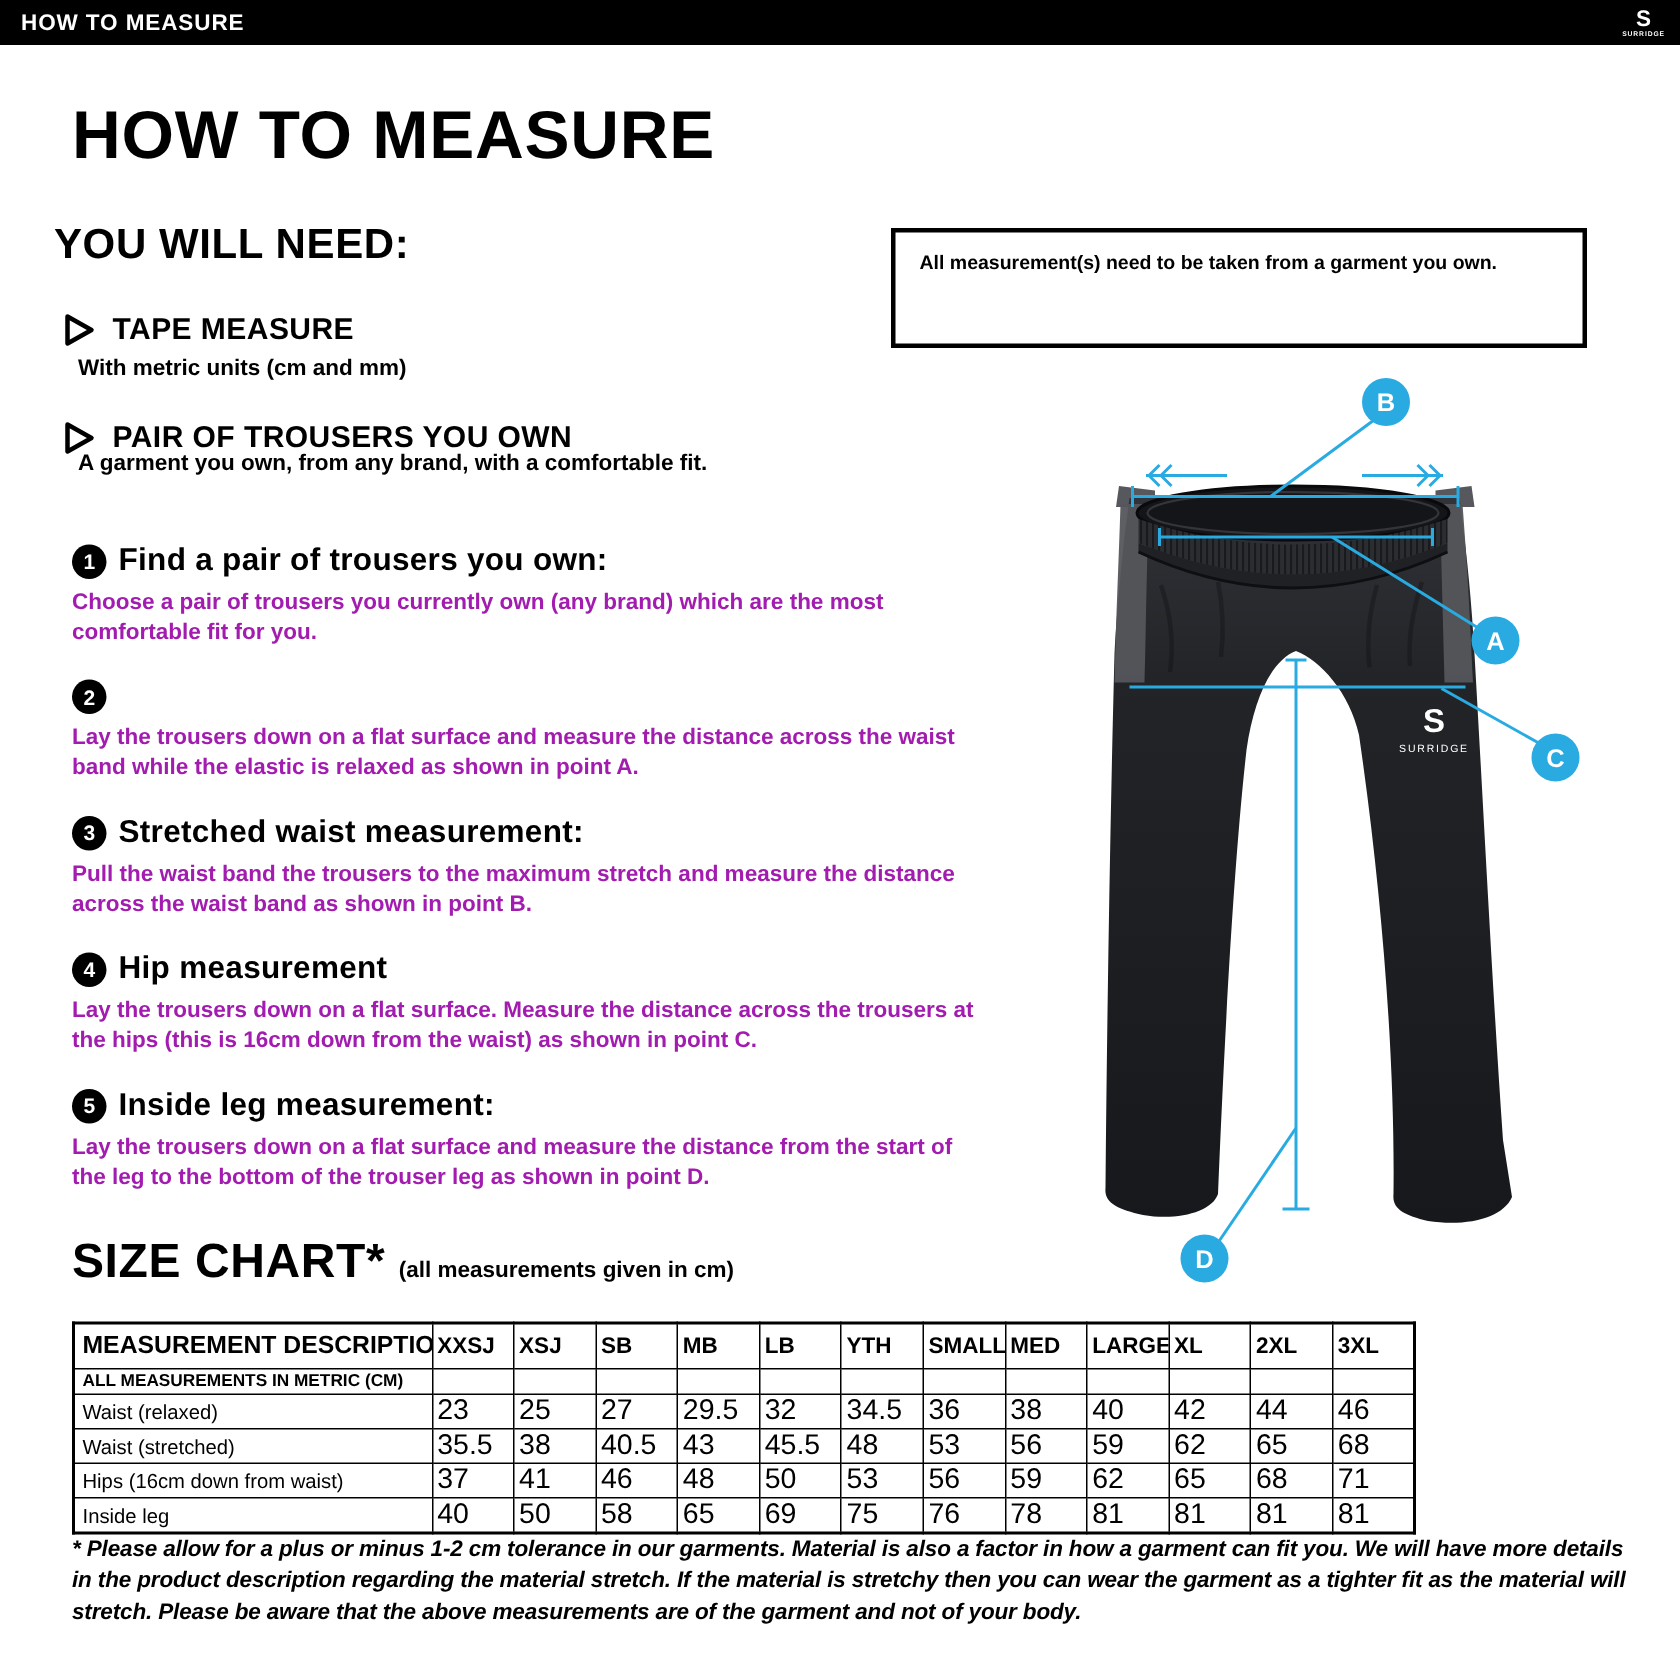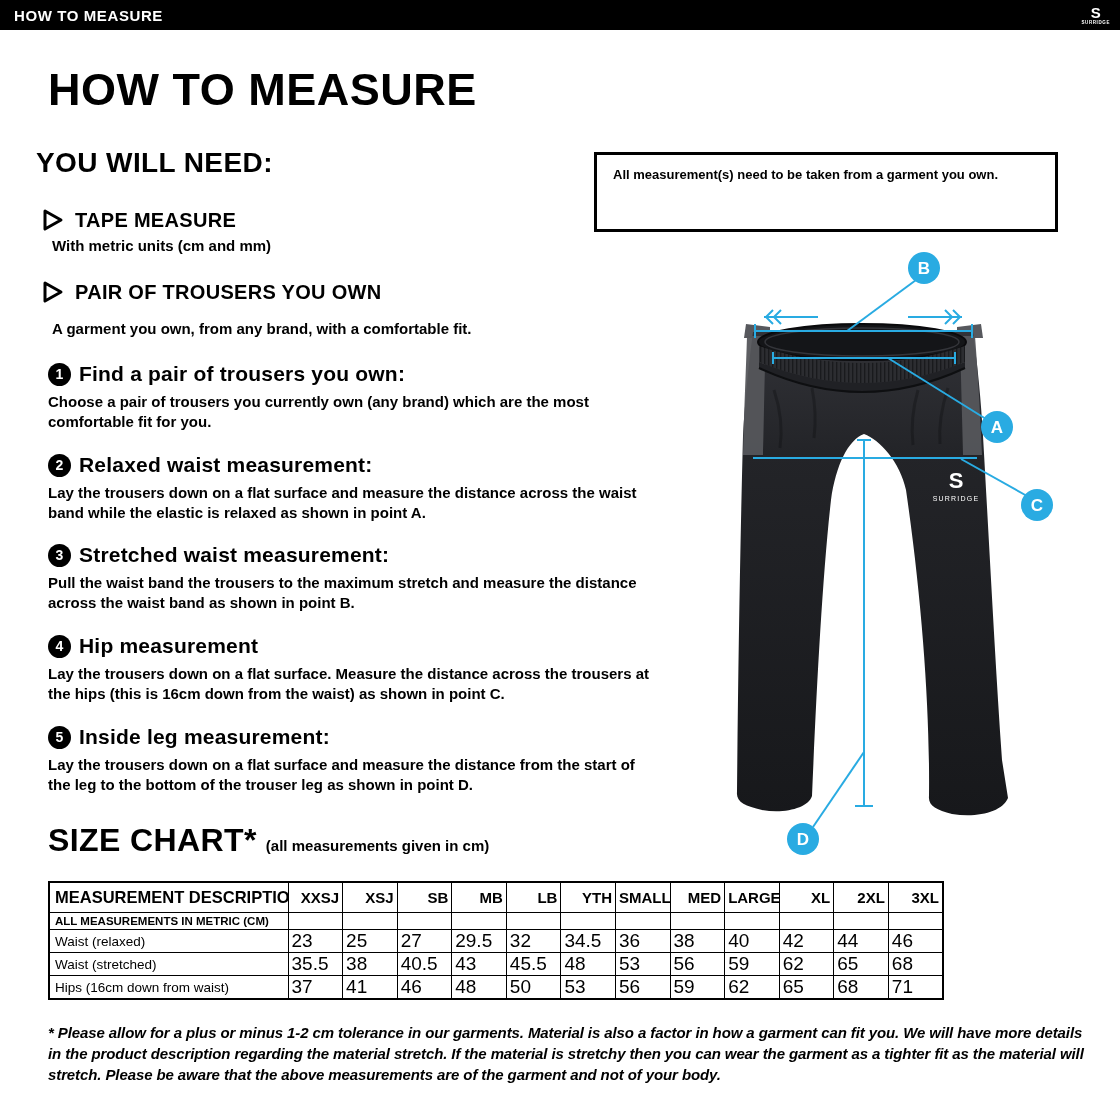--- a/index.html
+++ b/index.html
@@ -19,35 +19,35 @@
   .need-item{position:absolute;left:42px;display:flex;align-items:center;gap:11px;}
   .need-item .tri{flex:0 0 auto;display:block;}
   .need-title{font-size:20px;font-weight:800;letter-spacing:.3px;}
   .need-desc{position:absolute;left:52px;font-size:15px;font-weight:700;}
   
   .step{position:absolute;left:48px;width:610px;}
   .step-head{display:flex;align-items:center;gap:8px;}
   .step-num{width:23px;height:23px;border-radius:50%;background:#000;color:#fff;
             font-size:14px;font-weight:700;display:flex;align-items:center;justify-content:center;flex:0 0 auto;}
   .step-title{font-size:21px;font-weight:800;letter-spacing:.2px;}
-  .step-desc{margin-top:6px;font-size:15px;font-weight:700;line-height:1.35;color:#000000;}
+  .step-desc{margin-top:6px;font-size:15px;font-weight:700;line-height:1.35;color:#a21caf;}
   
   .note-box{position:absolute;left:594px;top:152px;width:464px;height:80px;border:3px solid #000;
             box-sizing:border-box;padding:11px 16px;font-size:13px;font-weight:700;line-height:1.42;}
   
   .figure{position:absolute;left:690px;top:240px;}
   
   .sc-head{position:absolute;left:48px;top:822px;display:flex;align-items:baseline;gap:9px;}
   .sc-title{font-size:32px;font-weight:800;letter-spacing:.4px;}
   .sc-sub{font-size:15px;font-weight:700;}
   table.size-chart{position:absolute;left:48px;top:881px;width:896px;border-collapse:collapse;
                    table-layout:fixed;border:2px solid #000;}
   table.size-chart th,table.size-chart td{border:1px solid #000;padding:0 3px;overflow:hidden;white-space:nowrap;}
   table.size-chart col.c0{width:239px;}
-  table.size-chart th{height:29px;font-size:15px;font-weight:700;text-align:right;}
+  table.size-chart th{height:29px;font-size:15px;font-weight:700;text-align:left;}
   table.size-chart th.desc-h{font-size:16.5px;text-align:left;padding-left:5px;}
   table.size-chart tr.metric-row td{height:16px;font-size:11.5px;font-weight:700;text-align:left;padding-left:5px;}
   table.size-chart tr.data-row td{height:16px;font-size:19px;text-align:left;}
   table.size-chart tr.data-row td.label{text-align:left;padding-left:5px;font-size:13.5px;}
   
   .footnote{position:absolute;left:48px;top:1022px;width:1050px;font-size:15px;font-weight:700;
             font-style:italic;line-height:21px;letter-spacing:-.1px;}
 </style>
 </head>
 <body>
@@ -70,35 +70,34 @@
   <span class="need-title">TAPE MEASURE</span>
 </div>
 <div class="need-desc" style="top:237px;">With metric units (cm and mm)</div>
 
 <div class="need-item" style="top:280px;">
   <svg class="tri" width="22" height="24" viewBox="0 0 22 24">
     <polygon points="3,3 19,12 3,21" fill="#fff" stroke="#000" stroke-width="3" stroke-linejoin="round"></polygon>
   </svg>
   <span class="need-title">PAIR OF TROUSERS YOU OWN</span>
 </div>
-<div class="need-desc" style="top:320px;">A garment you own, from any brand, with a comfortable fit.</div>
+<div class="need-desc" style="top:300px;">A garment you own, from any brand, with a comfortable fit.</div>
 
 <div class="note-box">All measurement(s) need to be taken from a garment you own.</div>
 
 <div class="step" style="top:362px;">
   <div class="step-head">
     <span class="step-num">1</span>
     <span class="step-title">Find a pair of trousers you own:</span>
   </div>
   <div class="step-desc">Choose a pair of trousers you currently own (any brand) which are the most comfortable fit for you.</div>
 </div>
 <div class="step" style="top:453px;">
   <div class="step-head">
     <span class="step-num">2</span>
-    <span class="step-title">Relaxed waist measurement:</span>
   </div>
   <div class="step-desc">Lay the trousers down on a flat surface and measure the distance across the waist band while the elastic is relaxed as shown in point A.</div>
 </div>
 <div class="step" style="top:543px;">
   <div class="step-head">
     <span class="step-num">3</span>
     <span class="step-title">Stretched waist measurement:</span>
   </div>
   <div class="step-desc">Pull the waist band the trousers to the maximum stretch and measure the distance across the waist band as shown in point B.</div>
 </div>
@@ -328,16 +327,31 @@
         <td>48</td>
         <td>50</td>
         <td>53</td>
         <td>56</td>
         <td>59</td>
         <td>62</td>
         <td>65</td>
         <td>68</td>
         <td>71</td>
       </tr>
+      <tr class="data-row">
+        <td class="label">Inside leg</td>
+        <td>40</td>
+        <td>50</td>
+        <td>58</td>
+        <td>65</td>
+        <td>69</td>
+        <td>75</td>
+        <td>76</td>
+        <td>78</td>
+        <td>81</td>
+        <td>81</td>
+        <td>81</td>
+        <td>81</td>
+      </tr>
     </tbody>
   </table>
 
 <div class="footnote">* Please allow for a plus or minus 1-2 cm tolerance in our garments. Material is also a factor in how a garment can fit you. We will have more details in the product description regarding the material stretch.  If the material is stretchy then you can wear the garment as a tighter fit as the material will stretch.  Please be aware that the above measurements are of the garment and not of your body.</div>
 
 </body></html>

